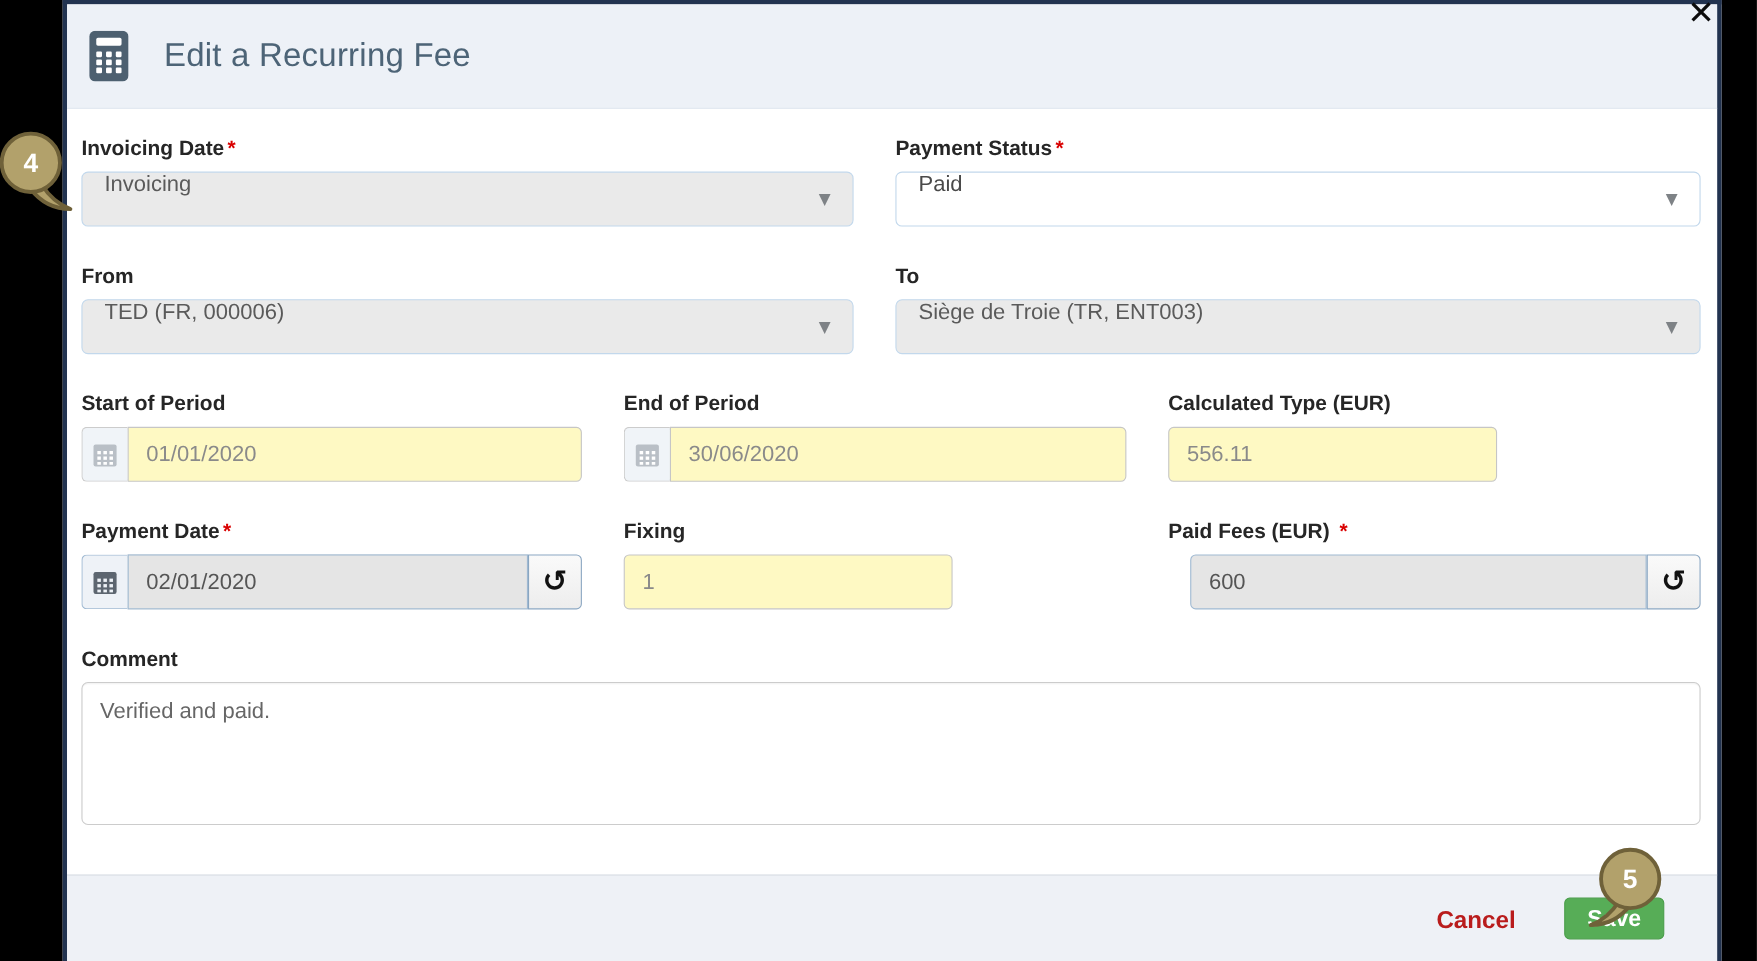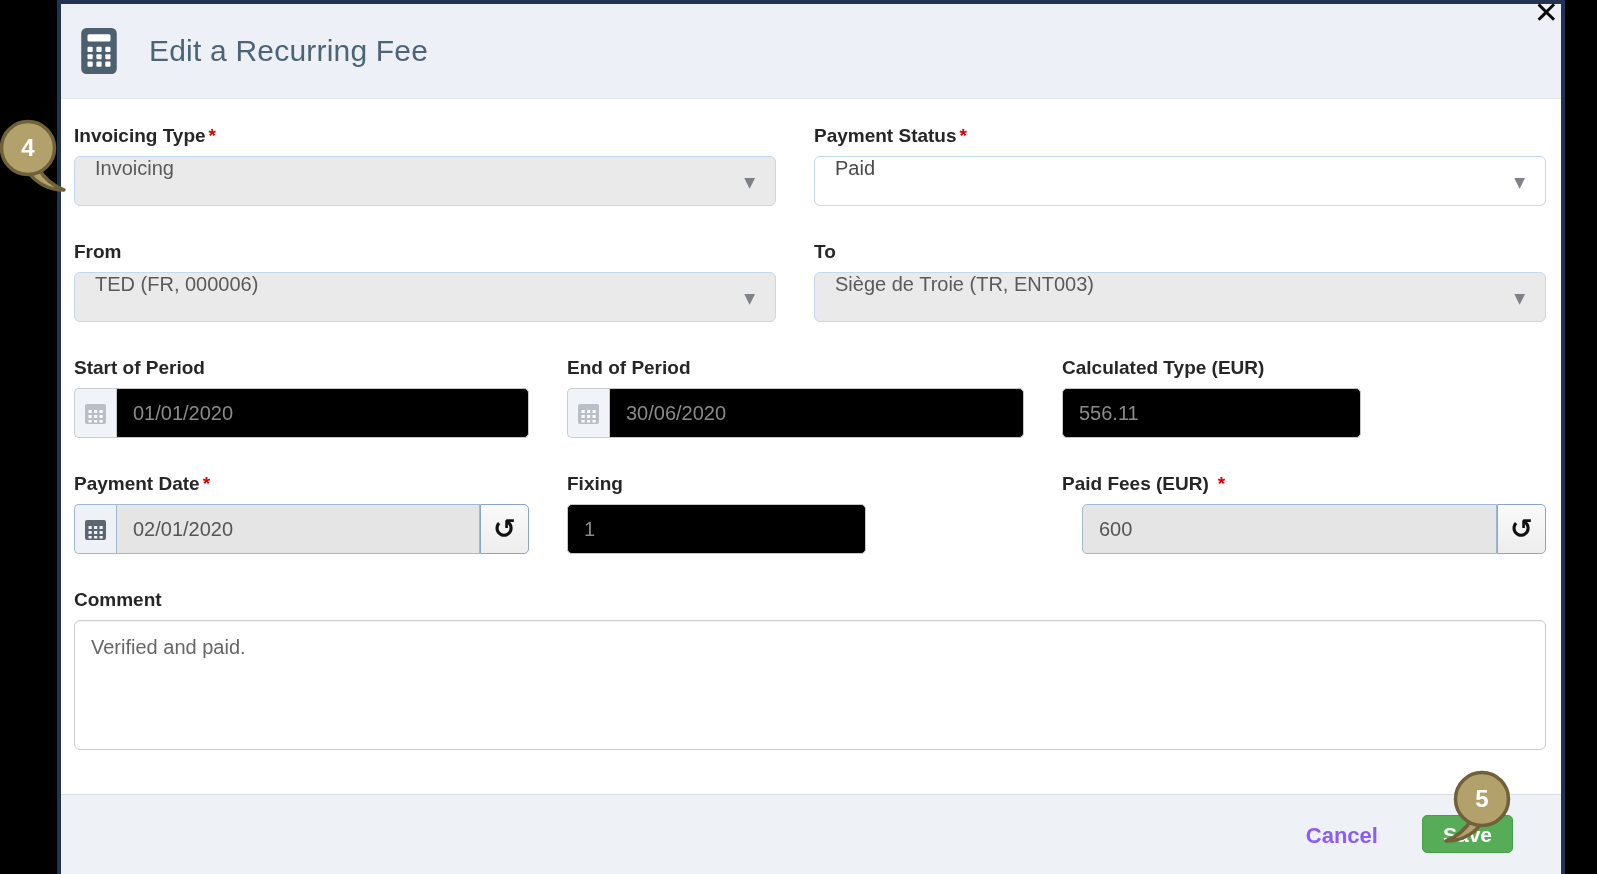--- a/index.html
+++ b/index.html
@@ -61,21 +61,21 @@
   .igroup.blue .cal { color: #5d6670; }
   .inp {
     flex: 1 1 auto; min-width: 0; height: 50px;
     border: 1px solid #cccccc; border-radius: 5px;
     font-size: 20px; color: #6b6b6b; padding: 0 16px;
     font-family: "Liberation Sans", "DejaVu Sans", sans-serif;
     background: #e5e5e5; outline: none;
   }
   .igroup .inp { border-radius: 0 5px 5px 0; }
   .igroup .inp.has-btn { border-radius: 0; }
-  .inp.gray-disabled { background: #000000; color: #8a8a8a; border-color: #c6c6c6; }
+  .inp.gray-disabled { background: #fef9c3; color: #8a8a8a; border-color: #c6c6c6; }
   .igroup.blue .inp { border-color: #9fb9d2; color: #555; }
   .reset-btn {
     width: 49px; flex: 0 0 auto; border: 1px solid #8aa6c1; border-left: 1px solid #8aa6c1;
     border-radius: 0 5px 5px 0; background: linear-gradient(#fafafa, #ededed);
     display: flex; align-items: center; justify-content: center; cursor: pointer;
   }
   .reset-icon {
     font-size: 27px; font-weight: 700; color: #111; line-height: 1;
     font-family: "DejaVu Sans", sans-serif; transform: translateY(-1px);
   }
@@ -86,21 +86,21 @@
     box-shadow: inset 0 1px 1px rgba(0,0,0,.05);
   }
   
   .modal-footer {
     flex: 1 1 auto; background: #eef1f6; border-top: 1px solid #d9dde3;
     display: flex; align-items: flex-start; justify-content: flex-end;
     padding: 20px 48px 0 0; gap: 40px;
   }
   .btn-cancel {
     background: none; border: none; cursor: pointer;
-    font-size: 22px; font-weight: 700; color: #8b5cf6; padding: 8px 4px;
+    font-size: 22px; font-weight: 700; color: #b91c1c; padding: 8px 4px;
     font-family: inherit;
   }
   .btn-save {
     background: #57ad57; border: 1px solid #4a9e4a; border-radius: 5px;
     color: #fff; font-size: 21px; font-weight: 700; cursor: pointer;
     padding: 7px 20px; height: 38px; font-family: inherit;
   }
   
   .badge { position: absolute; z-index: 40; width: 80px; height: 86px; }
   .badge.b4 { left: -10px; top: 114px; }
@@ -133,21 +133,21 @@
     </svg>
     <div class="modal-title">Edit a Recurring Fee</div>
     <button class="close-x">✕</button>
   </div>
 
   <div class="modal-body">
 
     <div class="row2">
       <div>
         <div class="field-label">
-          <span>Invoicing Type</span>
+          <span>Invoicing Date</span>
             <span class="req">*</span>
         </div>
         <div class="select disabled">
           <span>Invoicing</span>
           <span class="caret">▼</span>
         </div>
       </div>
       <div>
         <div class="field-label">
           <span>Payment Status</span>

